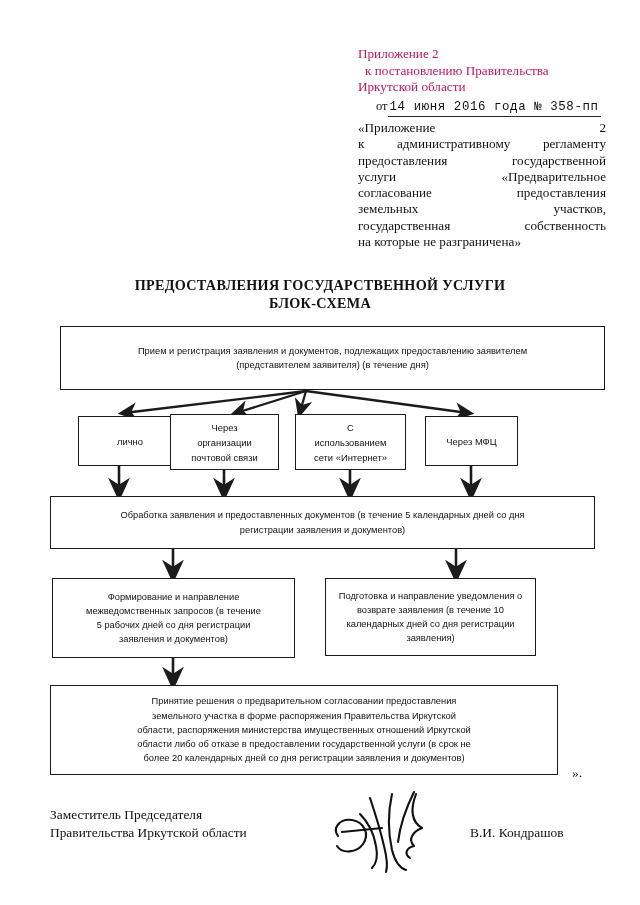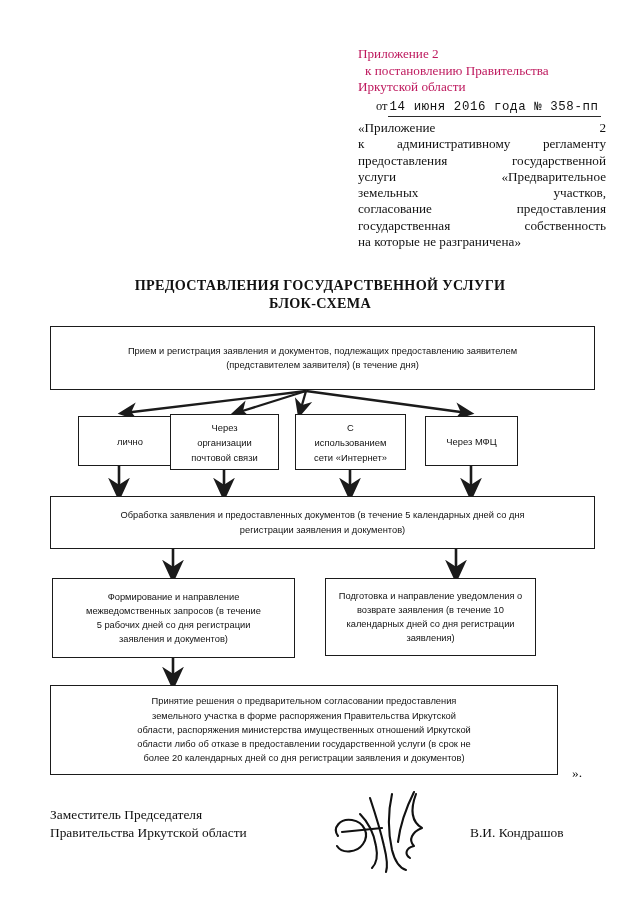--- a/index.html
+++ b/index.html
@@ -166,22 +166,22 @@
 
 <div id="date-line">
   <span class="lbl">от</span><span class="val">14 июня 2016 года № 358-пп</span>
 </div>
 
 <div id="appendix-block">
   <span class="jline">«Приложение 2</span>
   <span class="jline">к административному регламенту</span>
   <span class="jline">предоставления государственной</span>
   <span class="jline">услуги «Предварительное</span>
+  <span class="jline">согласование предоставления</span>
   <span class="jline">земельных участков,</span>
-  <span class="jline">согласование предоставления</span>
   <span class="jline">государственная собственность</span>
   <span class="jline last">на которые не разграничена»</span>
 </div>
 
 <div id="title-wrap">
   <div class="t-line">ПРЕДОСТАВЛЕНИЯ ГОСУДАРСТВЕННОЙ УСЛУГИ</div>
   <div class="t-line">БЛОК-СХЕМА</div>
 </div>
 
 <div id="flowchart">
@@ -213,21 +213,21 @@
       <path d="M173,549 L173,574"></path>
       <path d="M456,549 L456,574"></path>
     </g>
 
     <g stroke="#1b1b1b" stroke-width="2.6" fill="none" marker-end="url(#ah2)">
       <path d="M173,658 L173,681"></path>
     </g>
   </svg>
 </div>
 
-<div class="node" style="left:50px; top:326px; width:545px; height:64px;">
+<div class="node" style="left:60px; top:326px; width:545px; height:64px;">
   <span class="ntext">
     <span>Прием и регистрация заявления и документов, подлежащих предоставлению заявителем</span><br>
     <span>(представителем заявителя) (в течение дня)</span>
   </span>
 </div>
 
 <div class="node small" style="left:78px; top:416px; width:104px; height:50px;">
   <span class="ntext">лично</span>
 </div>
 

